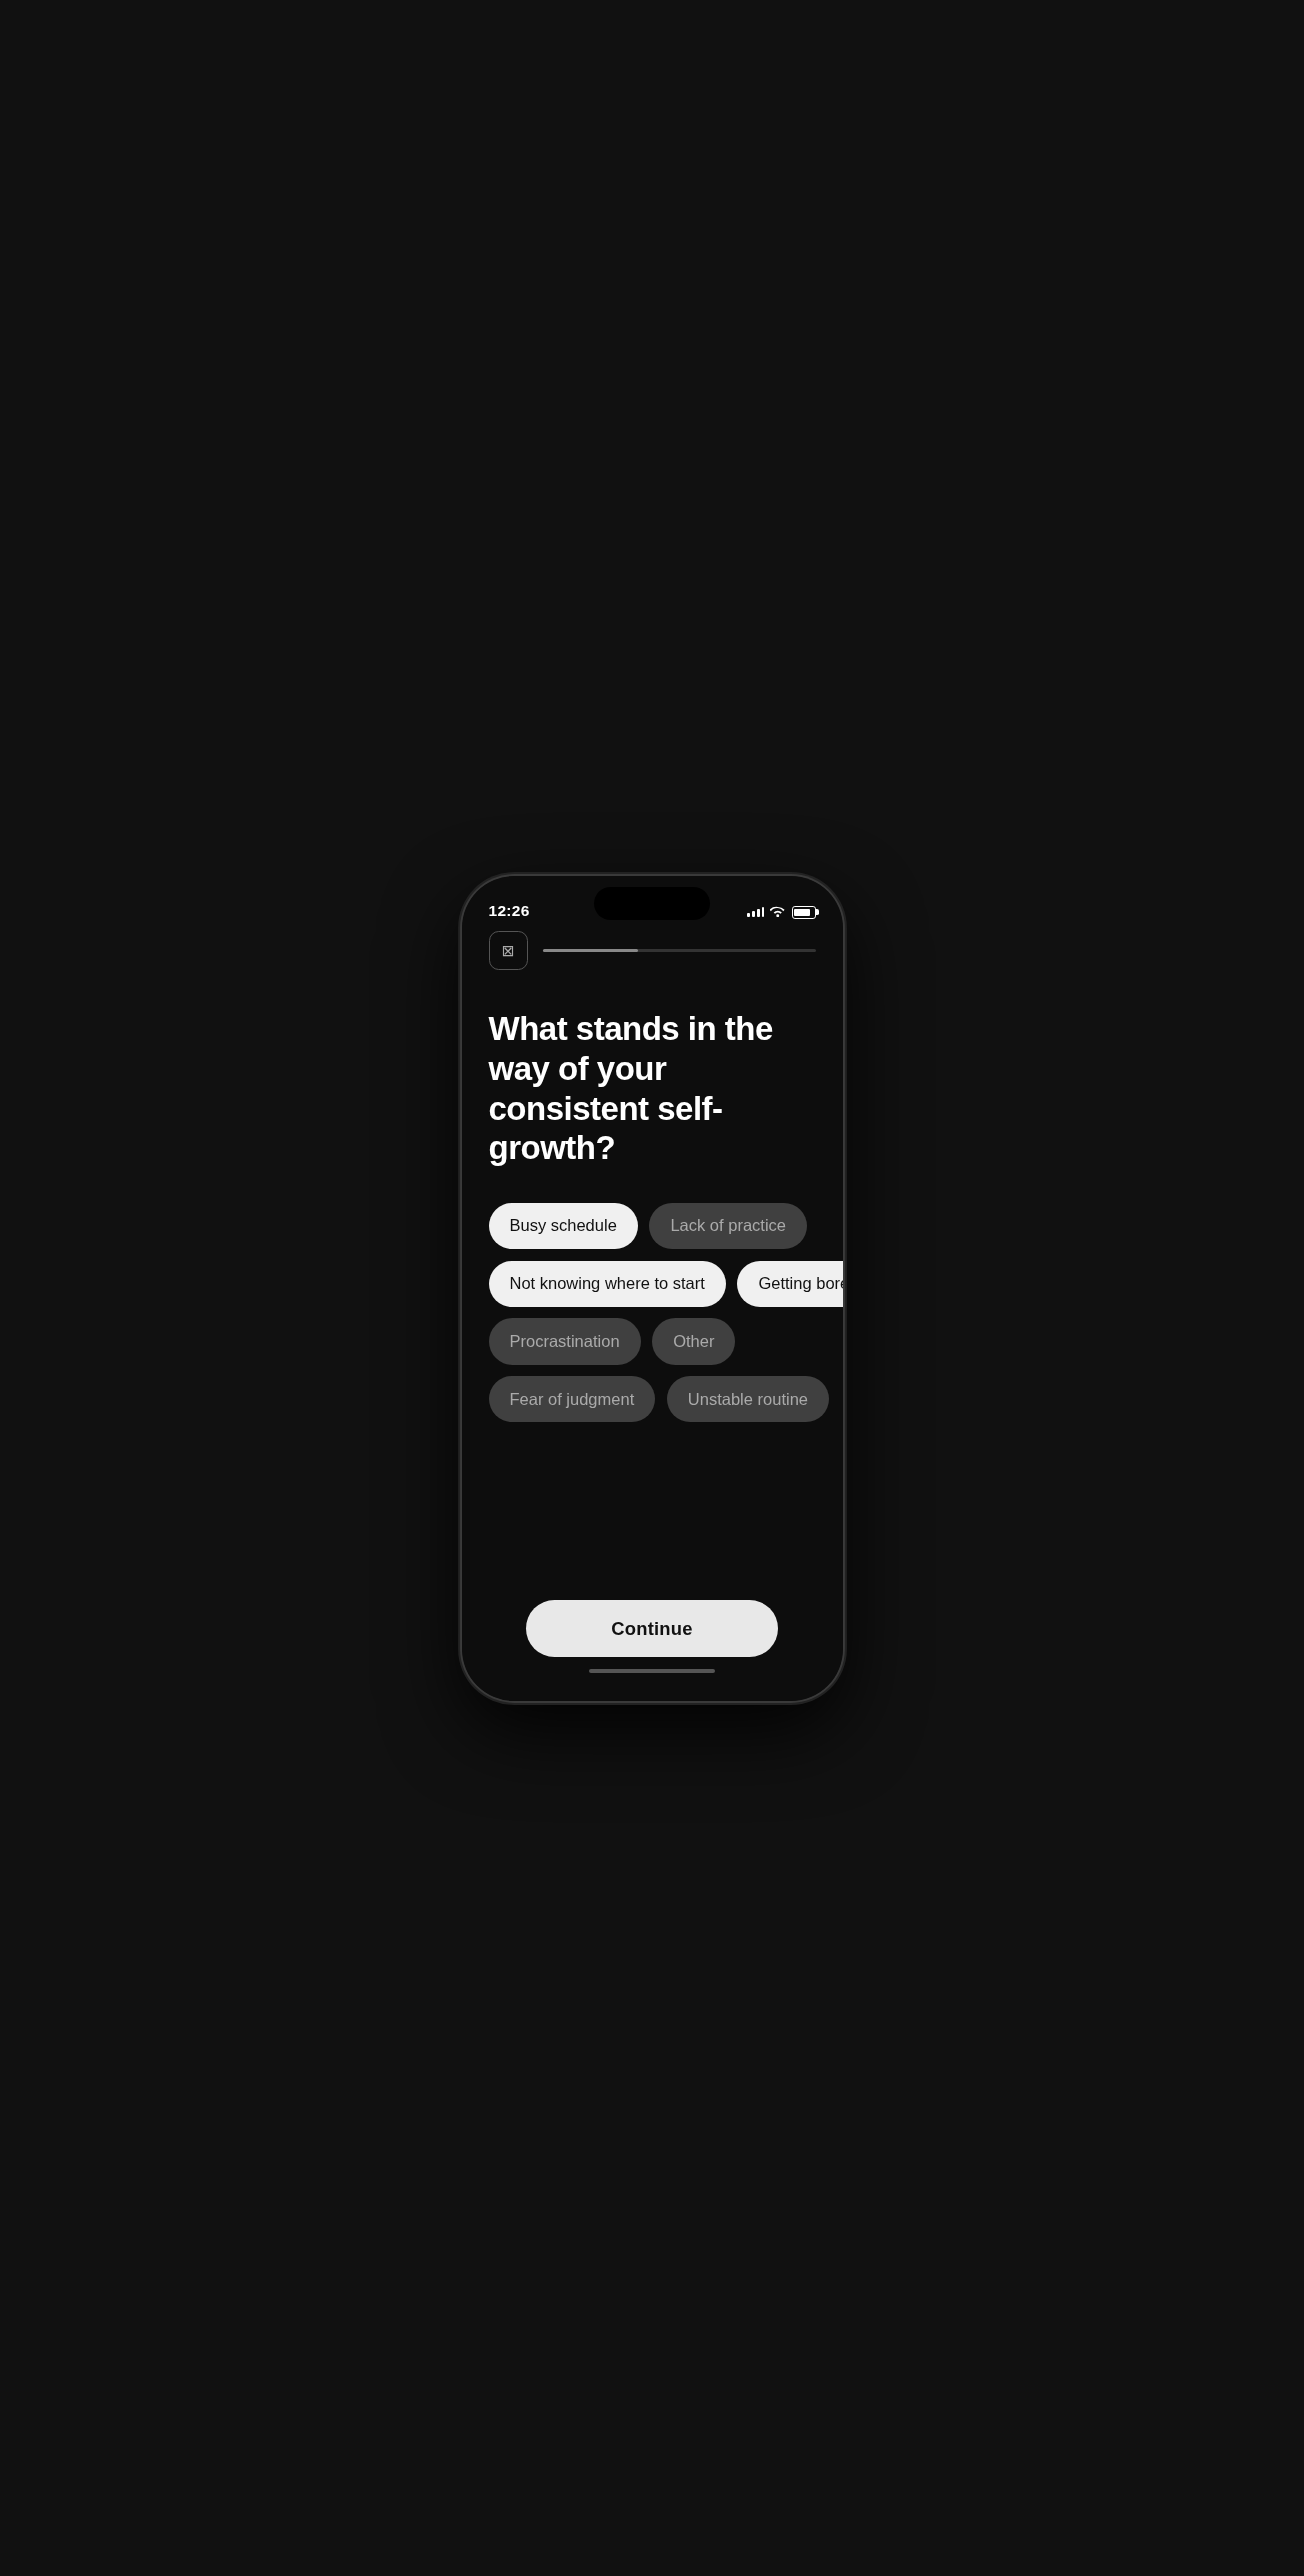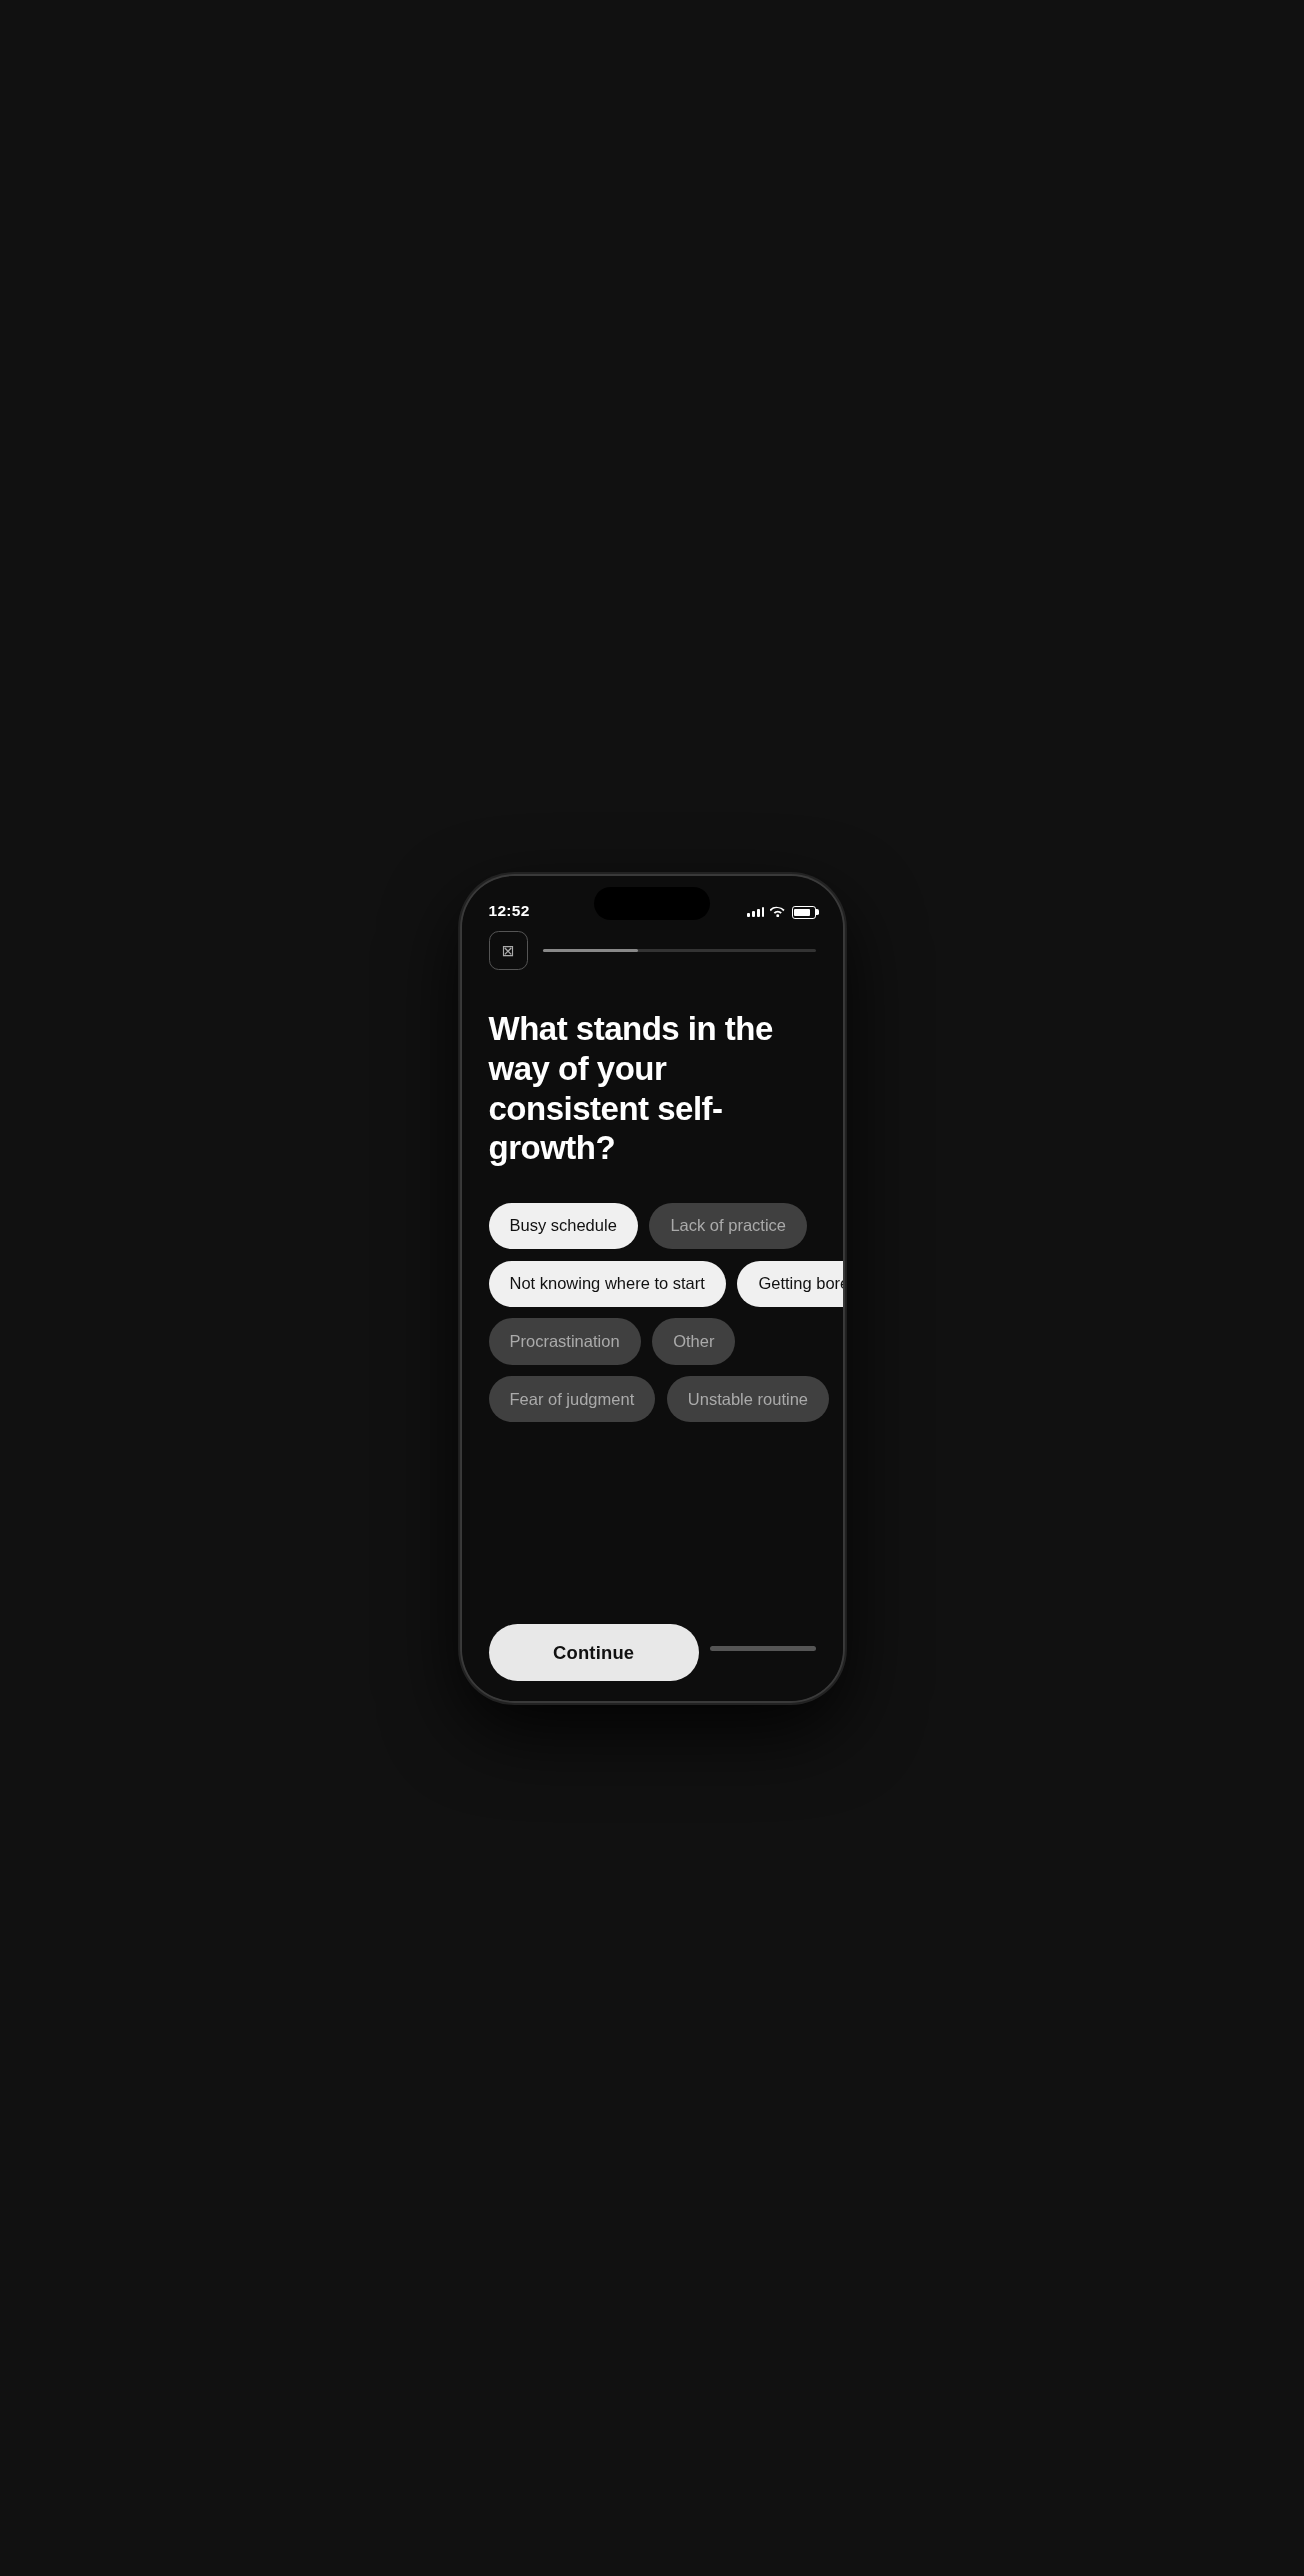--- a/index.html
+++ b/index.html
@@ -211,21 +211,21 @@
 
     .option-chip.unselected {
       background: #404040;
       color: #aaa;
     }
 
     
     .bottom-area {
       padding: 19.4px 27px;
       display: flex;
-      flex-direction: row;
+      flex-direction: column;
       align-items: center;
       gap: 11.6px;
     }
 
     .continue-btn {
       width: 252px;
       padding: 17.4px 0;
       background: #e8e8e8;
       color: #111;
       border: none;
@@ -248,21 +248,21 @@
   </style>
 </head>
 <body>
 
 <div class="phone-outer">
   <div class="phone-screen">
 
     <div class="dynamic-island"></div>
 
     <div class="status-bar">
-      <span class="status-time">12:52</span>
+      <span class="status-time">12:26</span>
       <div class="status-icons">
         <div class="signal-bars">
           <div class="signal-bar" style="height:3.9px;"></div>
           <div class="signal-bar" style="height:5.8px;"></div>
           <div class="signal-bar" style="height:7.8px;"></div>
           <div class="signal-bar" style="height:9.7px;"></div>
         </div>
         <span class="wifi-icon">
           <svg width="15.5" height="11.6" viewBox="0 0 16 12" fill="white">
             <path d="M8 9.5a1.5 1.5 0 1 1 0 3 1.5 1.5 0 0 1 0-3zm0-3.5a6 6 0 0 1 4.24 1.76l-1.42 1.42a4 4 0 0 0-5.64 0L3.76 7.76A6 6 0 0 1 8 6zm0-4a10 10 0 0 1 7.07 2.93L13.65 6.35A8 8 0 0 0 .93 6.35L-.49 4.93A10 10 0 0 1 8 2z"></path>

